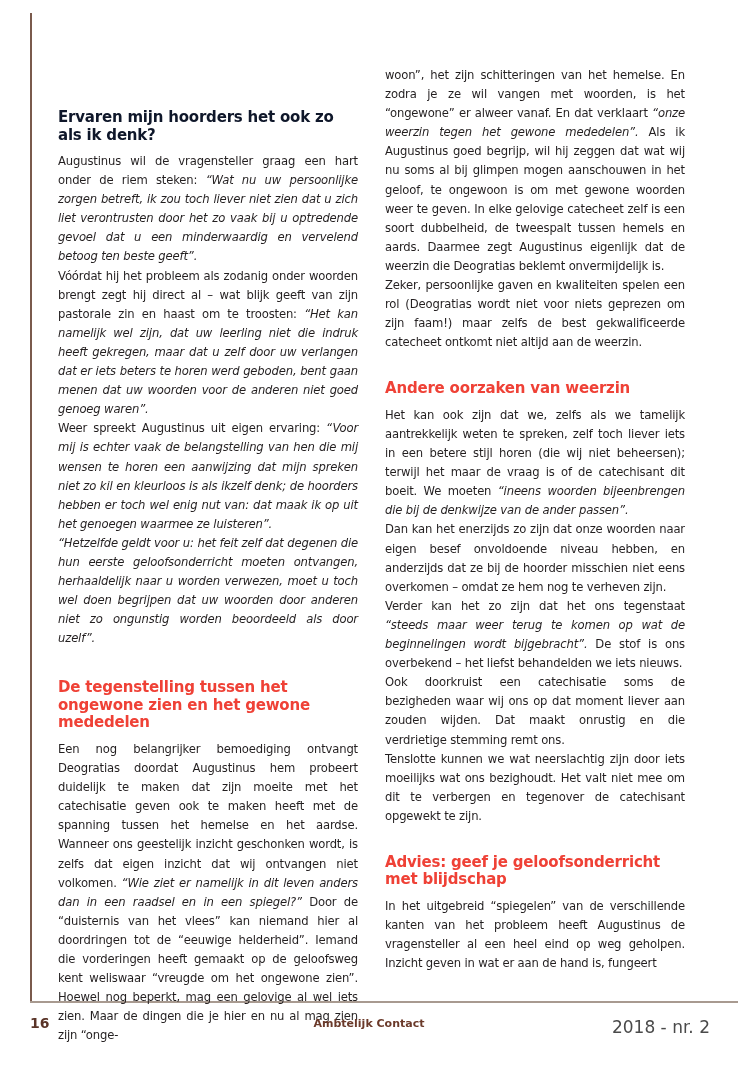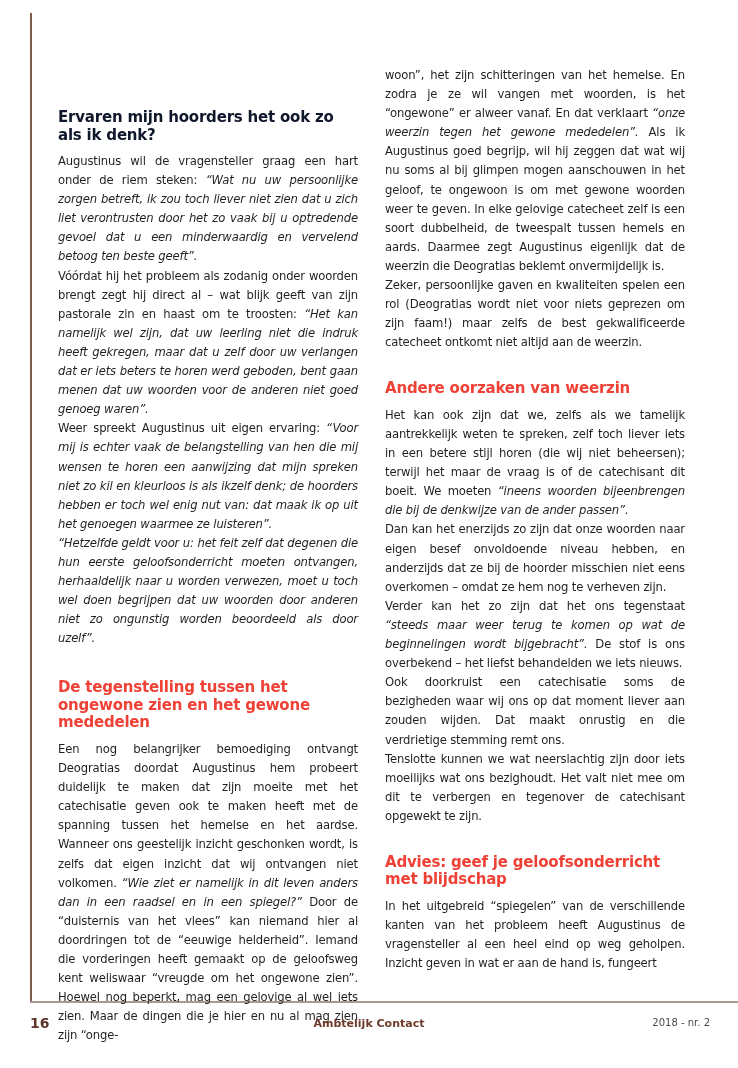--- a/index.html
+++ b/index.html
@@ -10,21 +10,21 @@
   .col { position: absolute; top: 66px; width: 300px; font-size: 11.6px; line-height: 19.1px; letter-spacing: -0.15px; }
   .col-left { left: 58px; top: 79px; }
   .col-right { left: 385px; }
   .col p { margin: 0; text-align: justify; text-align-last: left; }
   .col h2 { margin: 0 0 8px 0; color: #ef4136; font-size: 15px; line-height: 17.5px; font-weight: bold; letter-spacing: -0.2px; }
   .col h2.spaced { margin-top: 28px; }
   em { font-style: italic; }
   .footer { position: absolute; top: 1017px; font-size: 12px; color: #5a3a2c; }
   .pg { left: 30px; font-weight: bold; font-size: 14px; top: 1015px; color: #5a3428; }
   .mag { left: 0; width: 738px; text-align: center; font-weight: bold; font-size: 11px; color: #6b3a2a; }
-  .issue { right: 28px; font-size: 10px; color: #4a4a4a; }
+  .issue { right: 28px; font-size: 17px; color: #4a4a4a; }
 </style>
 </head>
 <body>
 
 <div class="frame-left"></div>
 <div class="frame-bottom"></div>
 
 <div class="col col-left" id="col-left">
     <h2 class="" style="color: #0f172a; margin-top: 30px;">Ervaren mijn hoorders het ook zo als ik denk?</h2>
     <p><span>Augustinus wil de vragensteller graag een hart onder de riem steken: </span><em>“Wat nu uw persoonlijke zorgen betreft, ik zou toch liever niet zien dat u zich liet verontrusten door het zo vaak bij u optredende gevoel dat u een minderwaardig en vervelend betoog ten beste geeft”.</em></p>

